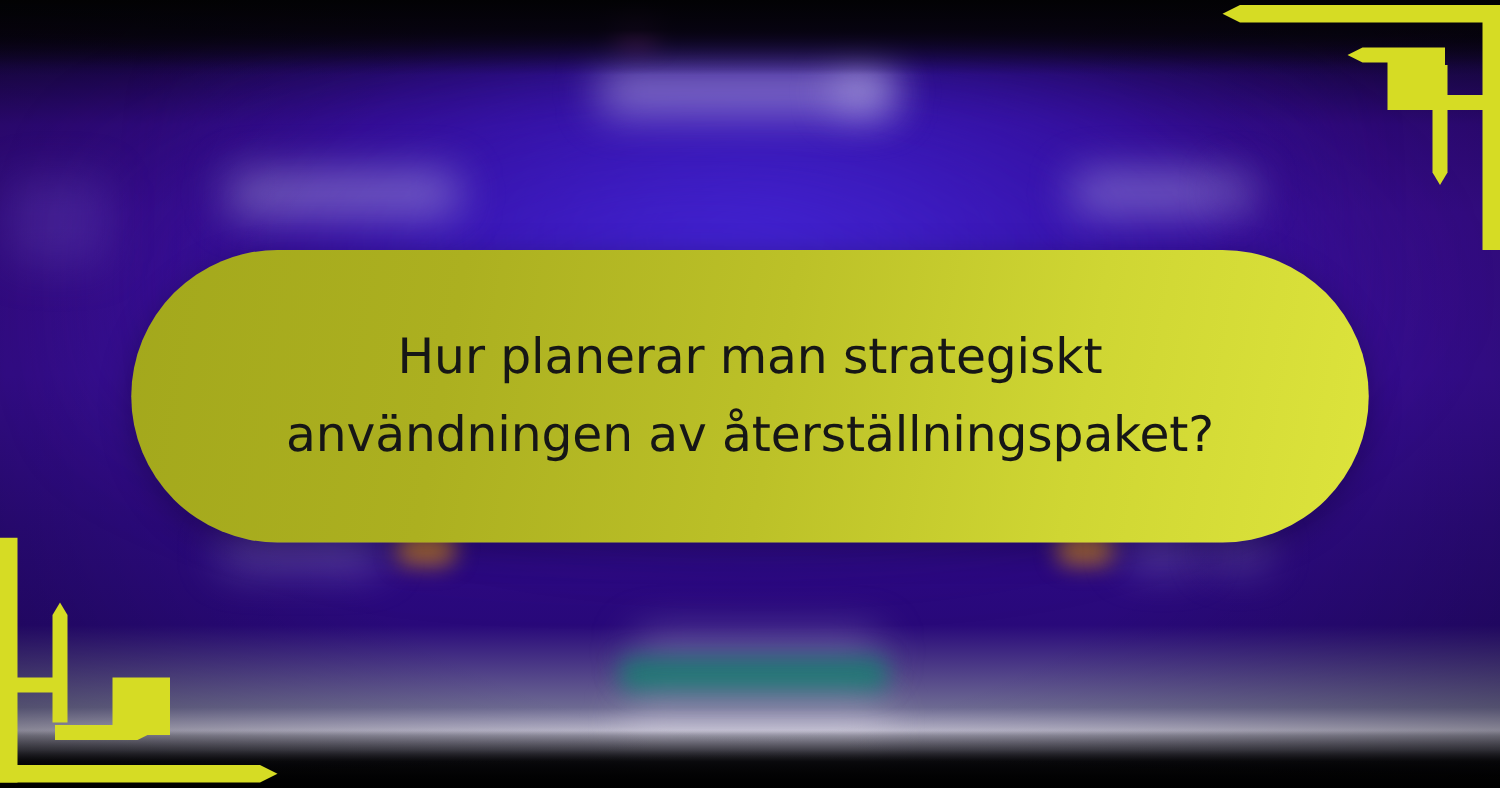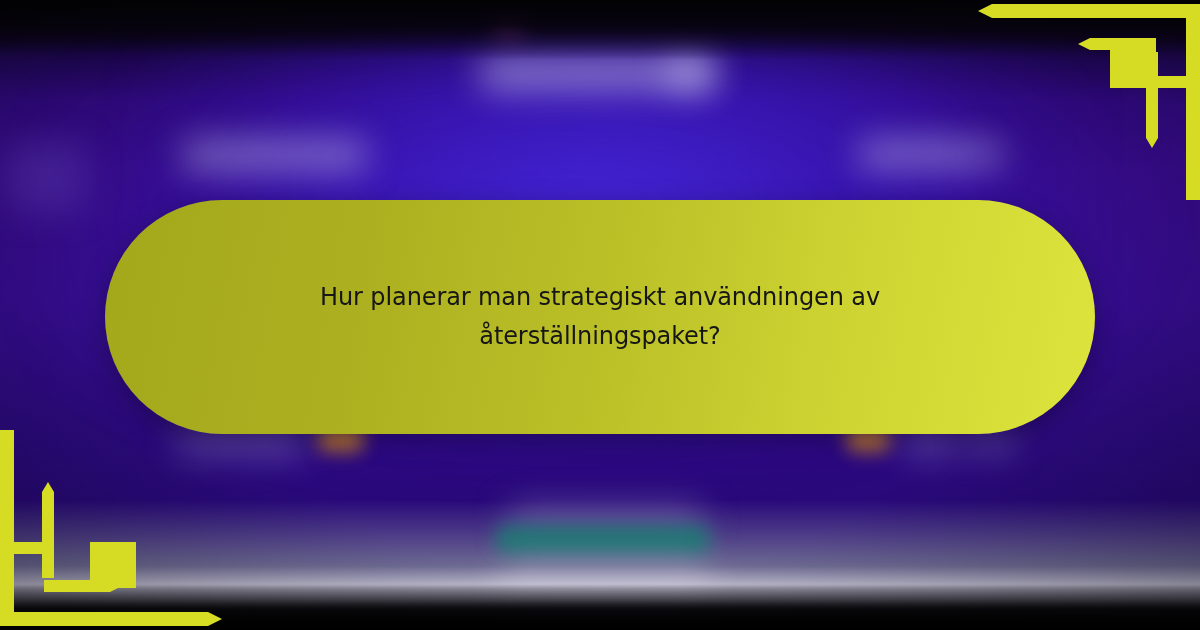--- a/index.html
+++ b/index.html
@@ -114,21 +114,21 @@
     height: 234px;
     border-radius: 117px;
     background: linear-gradient(100deg, #a3a81c 0%, #acb020 26%, #bcc128 52%, #cfd633 76%, #dde43c 100%);
     display: flex;
     align-items: center;
     justify-content: center;
     box-shadow: 0 6px 26px rgba(0,0,0,0.28);
   }
   .card-text {
     color: #161616;
-    font-size: 24px;
+    font-size: 39px;
     line-height: 1.62;
     font-weight: 400;
     text-align: center;
     letter-spacing: -0.1px;
     max-width: 790px;
     padding: 0 40px;
     font-family: "DejaVu Sans", sans-serif;
   }
 </style>
 </head>

